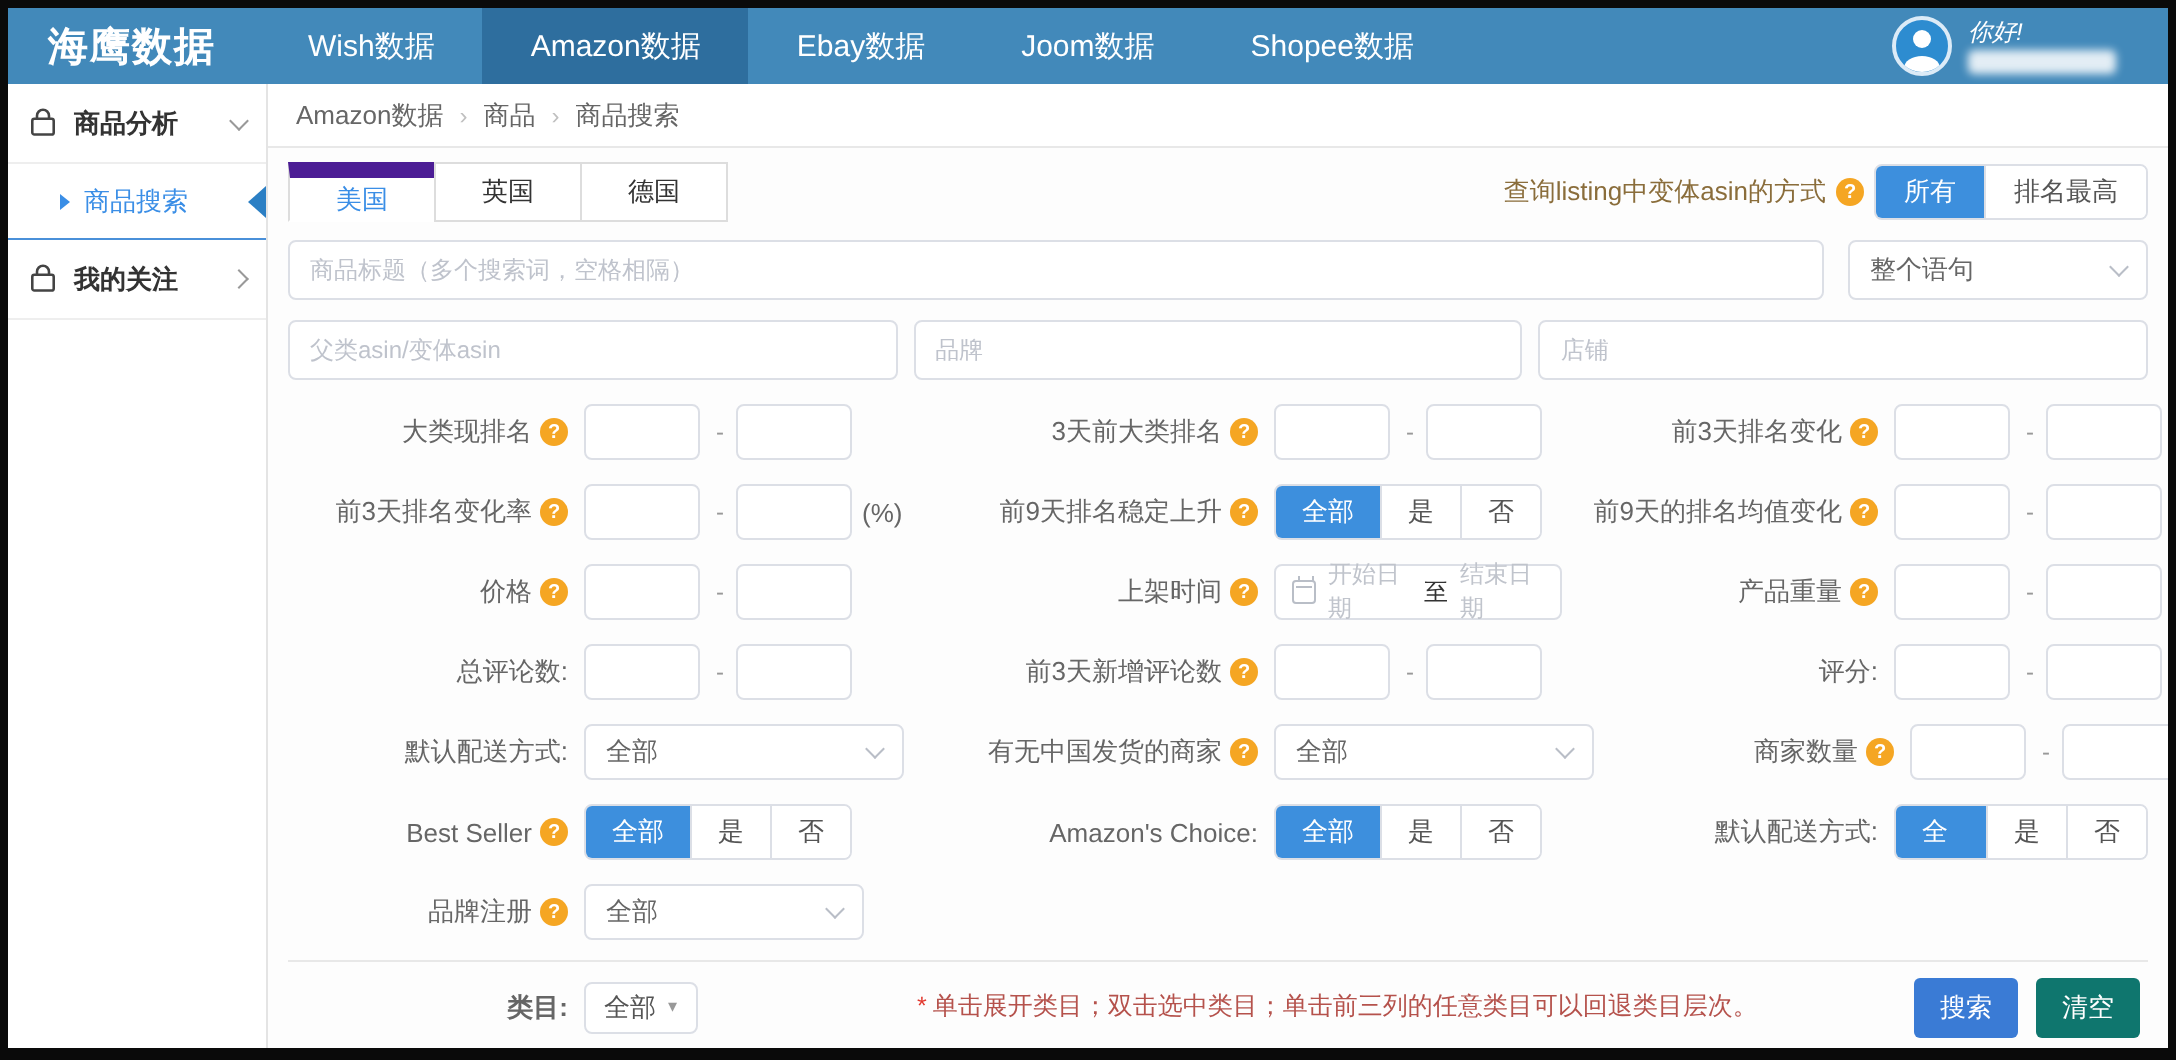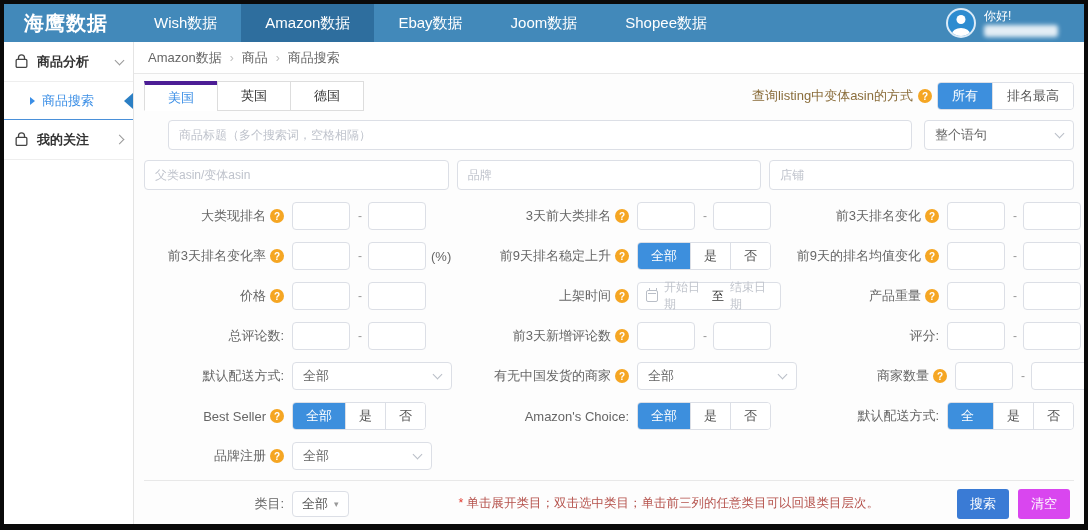--- a/index.html
+++ b/index.html
@@ -9,21 +9,21 @@
   
   .topbar { height:38px; flex:0 0 38px; background:#4289ba; display:flex; align-items:stretch; color:#fff; }
   .logo { font-size:20px; font-weight:bold; letter-spacing:1px; padding:0 22px 0 20px; display:flex; align-items:center; }
   .topnav { display:flex; }
   .topnav .ttab { padding:0 24px; display:flex; align-items:center; font-size:15px; cursor:pointer; }
   .topnav .ttab.active { background:#2e6e9e; }
   .userbox { margin-left:auto; display:flex; align-items:center; padding-right:26px; gap:8px; }
   .avatar { width:30px; height:30px; border-radius:50%; background:#2d8cd0; border:2px solid #dcebf7; position:relative; overflow:hidden; flex:0 0 30px; }
   .avatar .head { position:absolute; top:5px; left:50%; transform:translateX(-50%); width:9px; height:9px; border-radius:50%; background:#fff; }
   .avatar .shoulders { position:absolute; bottom:-4px; left:50%; transform:translateX(-50%); width:18px; height:12px; border-radius:50% 50% 0 0; background:#fff; }
-  .usercol { display:flex; flex-direction:column; gap:2px; }
+  .usercol { display:flex; flex-direction:column; gap:2px;font-style:italic; }
   .greet { font-size:12px; line-height:13px; }
   .blurname { width:74px; height:12px; border-radius:3px; background:rgba(255,255,255,.85); filter:blur(2px); }
 
   
   .bodyrow { flex:1; display:flex; min-height:0; }
   .sidebar { flex:0 0 130px; background:#fff; border-right:1px solid #e4e4e4; }
   .snav-item { height:40px; display:flex; align-items:center; padding:0 10px; gap:8px; border-bottom:1px solid #eee; cursor:pointer; }
   .snav-item .stxt { font-size:13px; font-weight:bold; color:#333; flex:1; }
   .chev { width:7px; height:7px; border-right:1.5px solid #999; border-bottom:1.5px solid #999; display:inline-block; }
   .chev.down { transform:rotate(45deg); margin-top:-3px; }
@@ -36,33 +36,33 @@
   .main { flex:1; display:flex; flex-direction:column; min-width:0; }
   .breadcrumb { height:32px; flex:0 0 32px; display:flex; align-items:center; padding-left:14px; gap:8px; font-size:13px; color:#666; border-bottom:1px solid #e8e8e8; background:#fff; }
   .breadcrumb .sep { color:#c0c0c0; font-size:12px; }
 
   .content { flex:1; padding:6px 10px 0 10px; background:#fdfdfd; display:flex; flex-direction:column; }
 
   
   .tabsrow { display:flex; align-items:center; height:32px; }
   .ctab { width:74px; height:30px; display:flex; align-items:center; justify-content:center; font-size:13px; color:#333; background:#fff; border:1px solid #ddd; margin-left:-1px; cursor:pointer; }
   .ctab:first-child { margin-left:0; }
-  .ctab.active { border-top:4px solid #4c1d95; color:#3a8ee6; border-bottom-color:#fff; }
+  .ctab.active { border-top:8px solid #4c1d95; color:#3a8ee6; border-bottom-color:#fff; }
   .vmode { margin-left:auto; display:flex; align-items:center; gap:5px; }
   .vmode .vlabel { font-size:13px; color:#8a6d3b; }
   .btn-group { display:flex; border-radius:4px; overflow:hidden; border:1px solid #dcdfe6; }
   .btn-group .gbtn { height:26px; line-height:26px; padding:0 14px; font-size:13px; background:#fff; color:#555; cursor:pointer; border-left:1px solid #dcdfe6; }
   .btn-group .gbtn:first-child { border-left:none; }
   .btn-group .gbtn.on { background:#3d8fdd; color:#fff; }
 
   
   input.txt { border:1px solid #dcdfe6; border-radius:4px; height:30px; font-size:12px; padding:0 10px; color:#333; outline:none; font-family:inherit; }
   input.txt::placeholder { color:#bfc3cc; }
   .searchrow { margin-top:8px; display:flex; gap:12px; }
-  .searchrow input.title { flex:1;margin-left:24px; }
+  .searchrow input.title { flex:1; }
   .sel { border:1px solid #dcdfe6; border-radius:4px; height:30px; background:#fff; display:flex; align-items:center; padding:0 10px; font-size:13px; color:#666; cursor:pointer; }
   .sel .sval { flex:1; }
   .sel .chev { border-color:#b9bec7; }
   .sel.mode { flex:0 0 150px; }
   .triplerow { margin-top:10px; display:flex; gap:8px; }
   .triplerow input.txt { flex:1; height:30px; }
 
   
   .filters { margin-top:6px; }
   .frow { height:40px; display:flex; align-items:center; }
@@ -89,29 +89,29 @@
   .fsel.w140 { width:140px; }
   .daterange { margin-left:8px; width:144px; height:28px; border:1px solid #dcdfe6; border-radius:4px; background:#fff; display:flex; align-items:center; gap:6px; padding:0 8px; cursor:pointer; }
   .dr-txt { font-size:12px; color:#c0c4cc; }
   .dr-to { font-size:12px; color:#333; }
   .calicon { width:12px; height:12px; border:1px solid #b9bec7; border-radius:2px; position:relative; flex:0 0 12px; }
   .calicon:before { content:""; position:absolute; top:2px; left:1px; right:1px; height:1px; background:#b9bec7; }
   .calicon:after { content:""; position:absolute; top:-3px; left:2px; width:2px; height:3px; border-left:1px solid #b9bec7; border-right:1px solid #b9bec7; width:6px; }
 
   
   .bottombar { margin-top:4px; border-top:1px solid #e8e8e8; height:46px; display:flex; align-items:center; padding-right:4px; }
-  .bottombar .lbl { width:140px; }
+  .bottombar .lbl { width:140px;font-weight:bold; }
   .catbtn { margin-left:8px; height:26px; border:1px solid #dcdfe6; border-radius:4px; background:#fff; display:flex; align-items:center; gap:6px; padding:0 9px; font-size:13px; color:#555; cursor:pointer; }
   .catbtn .car { font-size:9px; color:#999; }
   .note { margin-left:110px; font-size:12.5px; color:#b5524c; }
   .note .star { color:#e23a30; margin-right:3px; }
   .actbtns { margin-left:auto; display:flex; gap:9px; }
   .abtn { height:30px; min-width:48px; padding:0 13px; border:none; border-radius:3px; color:#fff; font-size:13px; cursor:pointer; font-family:inherit; }
   .abtn.search { background:#3a7bd5; }
-  .abtn.clear { background:#d946ef; }
+  .abtn.clear { background:#0f766e; }
 
   .bagicon { flex:0 0 15px; }
 </style>
 </head>
 <body>
 
 <div class="frame">
 
   <div class="topbar">
     <div class="logo">海鹰数据</div>

